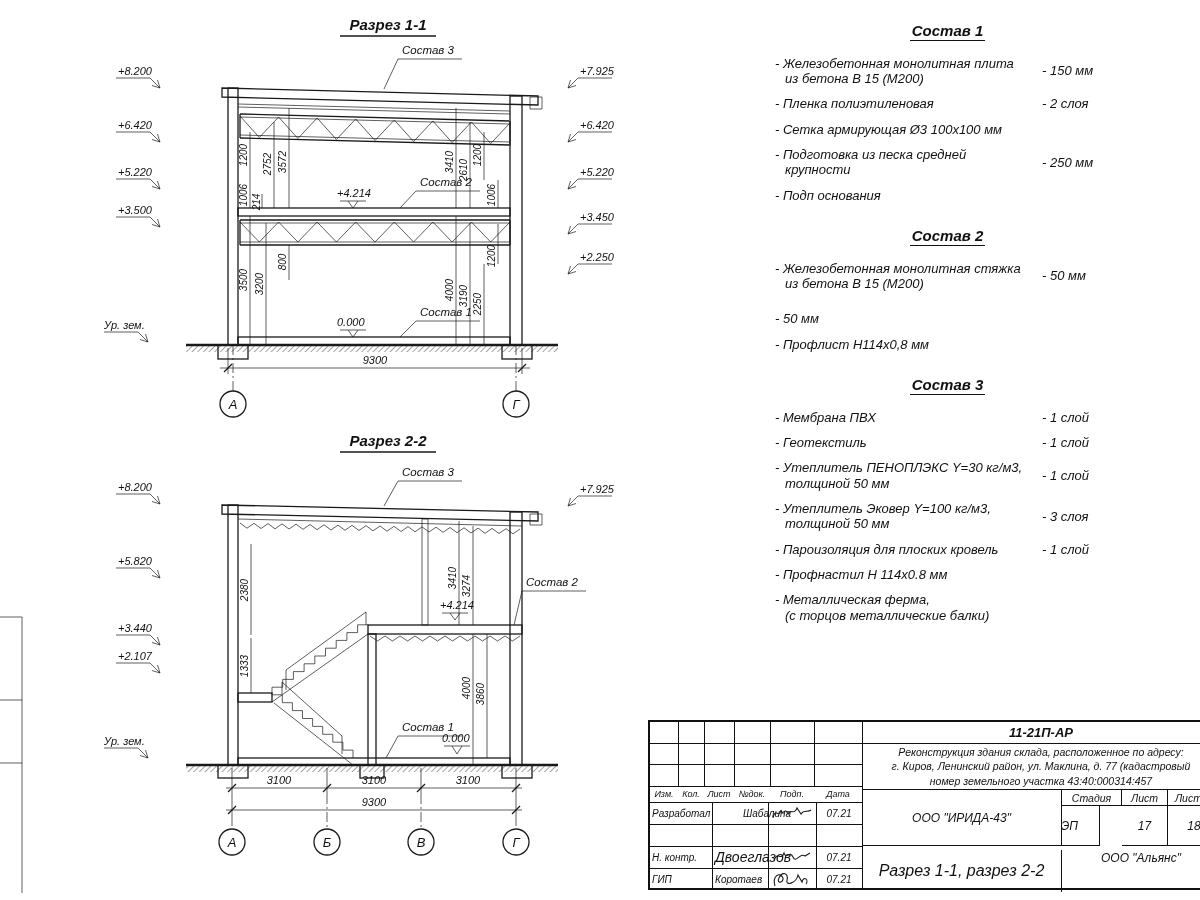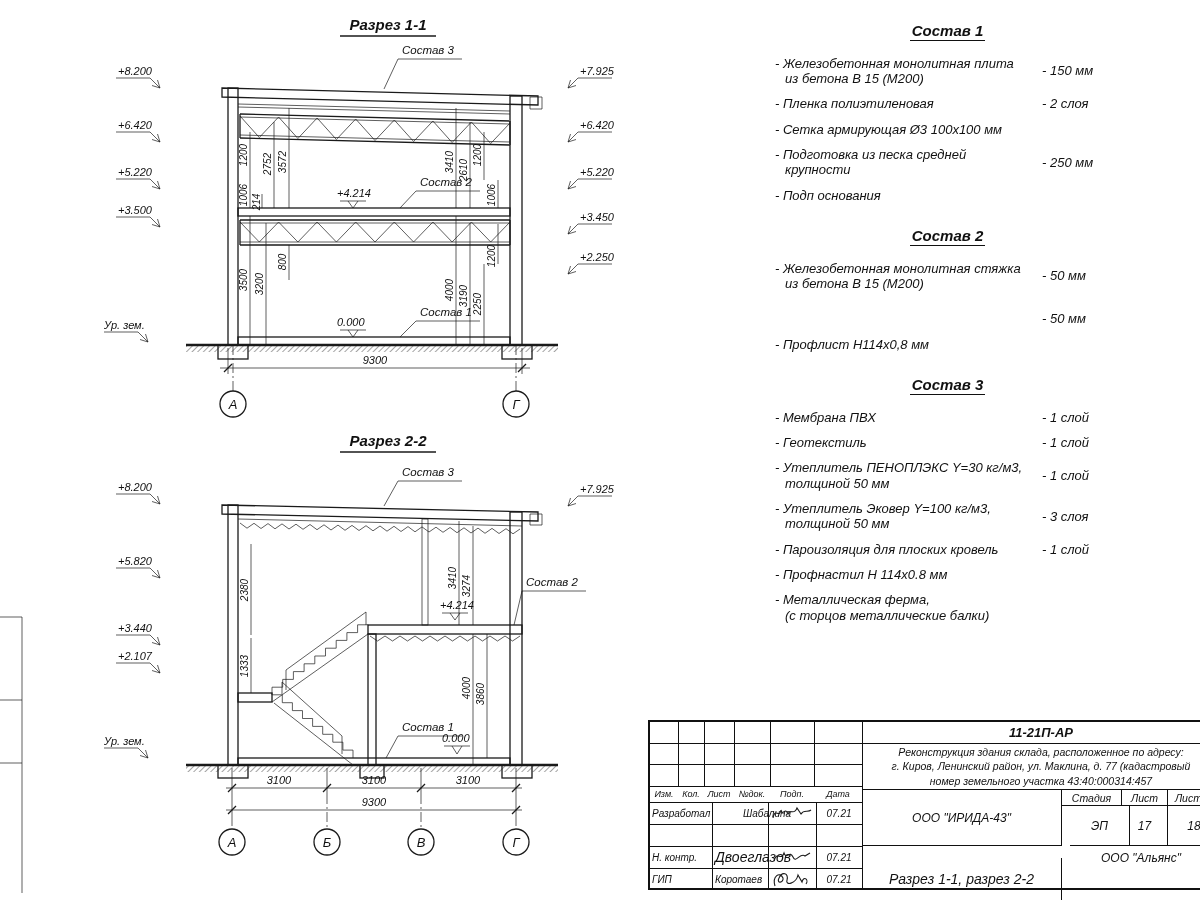--- a/index.html
+++ b/index.html
@@ -15,21 +15,21 @@
   .t10{font-size:10px;}
   .t11{font-size:11px;}
   .t12{font-size:11.5px;}
   .t13{font-size:13px;}
   .tt{font-size:15px;font-weight:bold;}
   
   .comps{left:775px;top:22px;width:345px;font-style:italic;font-size:13px;line-height:1.18;}
   .comp{margin-bottom:24px;}
   .comp-title{text-align:center;font-size:15px;font-weight:bold;margin:0 0 16px 0;}
   .comp-title span{border-bottom:1.5px solid #111;padding:0 2px 1px 2px;}
-  .comp-row{display:flex;align-items:center;margin-bottom:10px;justify-content:flex-end;}
+  .comp-row{display:flex;align-items:center;margin-bottom:10px;}
   .nm{flex:1;white-space:pre-line;padding-left:10px;text-indent:-10px;}
   .vl{width:78px;flex:none;}
   
   .tb{left:648px;top:720px;width:570px;height:170px;border:2px solid #111;
       font-style:italic;box-sizing:border-box;}
   .tb .c{position:absolute;box-sizing:border-box;}
   .tb .hl{position:absolute;background:#111;height:1px;}
   .tb .vlne{position:absolute;background:#111;width:1px;}
   .cell{display:flex;align-items:center;justify-content:center;text-align:center;}
   .lft{justify-content:flex-start;}
@@ -450,21 +450,21 @@
       </svg>
   </div>
   <div class="c cell" style="left:166px;top:146px;width:46px;height:22px;font-size:10px;">07.21</div>
 
   <div class="vlne" style="left:212px;top:0;height:166px;"></div>
   <div class="c cell" style="left:212px;top:0;width:358px;height:22px;font-size:13px;font-weight:bold;border-bottom:1px solid #111;">11-21П-АР</div>
   <div class="c cell" style="left:212px;top:22px;width:358px;height:46px;font-size:10.5px;line-height:1.35;white-space:pre-line;border-bottom:1px solid #111;">Реконструкция здания склада, расположенное по адресу:
 г. Киров, Ленинский район, ул. Маклина, д. 77 (кадастровый
 номер земельного участка 43:40:000314:457</div>
   <div class="c cell" style="left:212px;top:68px;width:200px;height:56px;font-size:12px;border-right:1px solid #111;border-bottom:1px solid #111;">ООО "ИРИДА-43"</div>
-  <div class="c cell" style="left:212px;top:136px;width:200px;height:42px;font-size:14px;border-right:1px solid #111;">Разрез 1-1, разрез 2-2</div>
+  <div class="c cell" style="left:212px;top:128px;width:200px;height:42px;font-size:16px;border-right:1px solid #111;">Разрез 1-1, разрез 2-2</div>
   <div class="c cell" style="left:412px;top:68px;width:60px;height:16px;font-size:10.5px;border-right:1px solid #111;border-bottom:1px solid #111;">Стадия</div>
   <div class="c cell" style="left:472px;top:68px;width:46px;height:16px;font-size:10.5px;border-right:1px solid #111;border-bottom:1px solid #111;">Лист</div>
   <div class="c cell" style="left:518px;top:68px;width:52px;height:16px;font-size:10.5px;border-bottom:1px solid #111;">Листов</div>
-  <div class="c cell" style="left:420px;top:84px;width:60px;height:40px;font-size:12px;border-right:1px solid #111;border-bottom:1px solid #111;">ЭП</div>
+  <div class="c cell" style="left:390px;top:84px;width:60px;height:40px;font-size:12px;border-right:1px solid #111;border-bottom:1px solid #111;">ЭП</div>
   <div class="c cell" style="left:472px;top:84px;width:46px;height:40px;font-size:12px;border-right:1px solid #111;border-bottom:1px solid #111;">17</div>
   <div class="c cell" style="left:518px;top:84px;width:52px;height:40px;font-size:12px;border-bottom:1px solid #111;">18</div>
   <div class="c" style="left:412px;top:124px;width:158px;height:42px;font-size:12px;text-align:center;padding-top:5px;">ООО "Альянс"</div>
 </div>
 
 </body></html>

